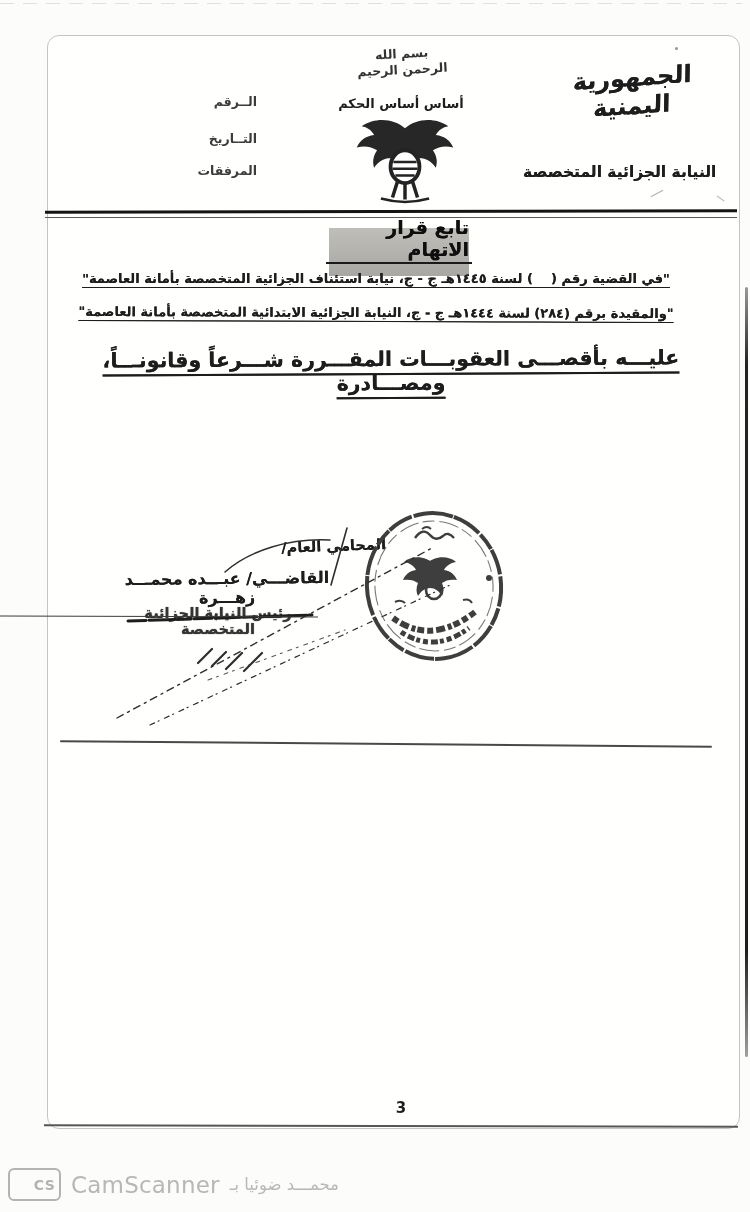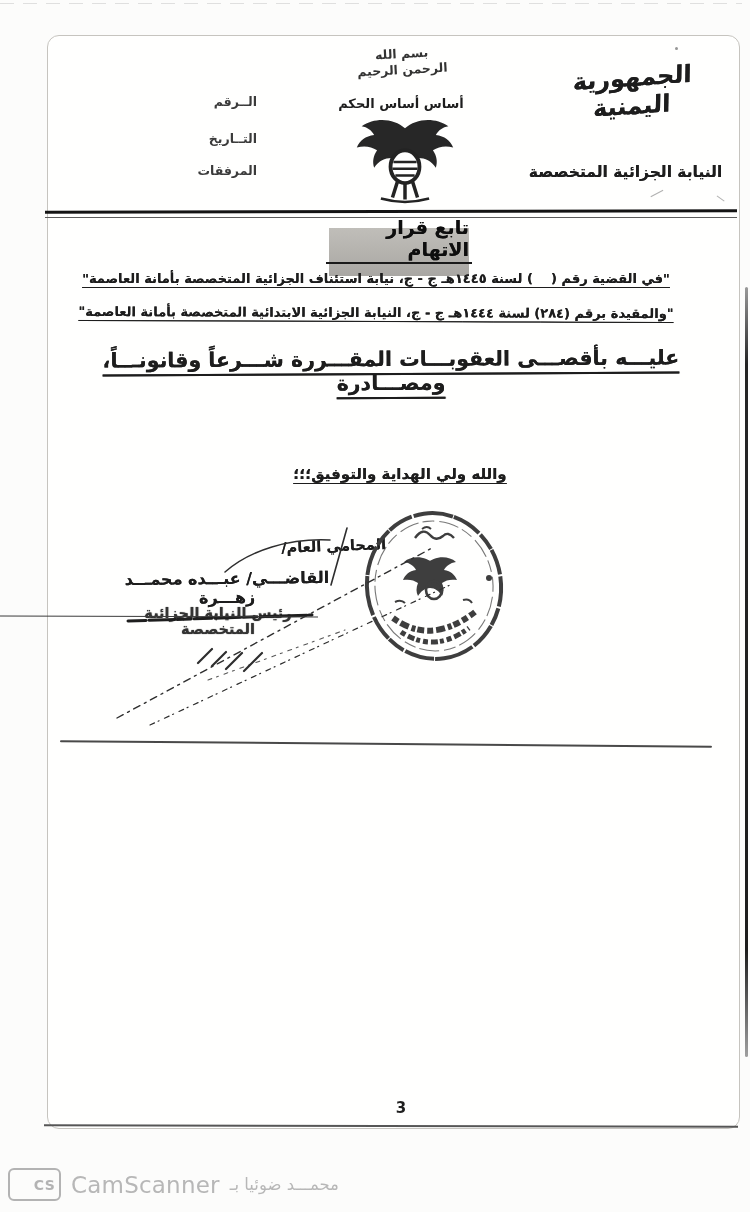--- a/index.html
+++ b/index.html
@@ -27,21 +27,21 @@
     background:linear-gradient(180deg,#9a9a9a,#232323 10%,#1c1c1c 86%,#a0a0a0);}
   .scan-dot{left:675px;top:47px;width:3px;height:3px;border-radius:50%;background:#6a6a6a;opacity:.7;}
   .scan-mark-1{left:650px;top:193px;width:14px;height:1.4px;background:#8f8f8f;transform:rotate(-28deg);opacity:.7;}
   .scan-mark-2{left:716px;top:198px;width:9px;height:1.3px;background:#909090;transform:rotate(35deg);opacity:.7;}
   .scan-hairline{left:0;top:616px;width:318px;height:1.3px;background:#3c3c3c;transform:rotate(.15deg);}
 
   
   .h-republic{left:533px;top:64px;width:198px;text-align:center;font-size:24px;font-weight:700;
     letter-spacing:-1px;transform:rotate(-4deg) skewX(-5deg);}
   .h-org{left:550px;top:124px;width:152px;text-align:center;font-size:26px;font-weight:700;letter-spacing:1px;}
-  .h-suborg{left:523px;top:163px;width:205px;text-align:center;font-size:15.5px;font-weight:700;}
+  .h-suborg{left:523px;top:163px;width:205px;text-align:left;font-size:15.5px;font-weight:700;}
   .h-bismillah{left:352px;top:46px;width:100px;text-align:center;font-size:12.5px;font-weight:700;
     line-height:1.25;transform:rotate(-3deg);opacity:.9;}
   .h-motto{left:325px;top:96px;width:152px;text-align:center;font-size:13px;font-weight:700;}
   .h-field{width:72px;text-align:right;font-size:12.5px;font-weight:600;color:#3b3b3b;letter-spacing:.5px;}
   .h-field.num{left:185px;top:94px;}
   .h-field.date{left:185px;top:131px;}
   .h-field.att{left:185px;top:163px;}
   .emblem{left:352px;top:114px;width:106px;height:90px;}
 
   .rule1{left:45px;top:210px;width:692px;height:2.6px;background:#141414;transform:rotate(-.12deg);}
@@ -120,21 +120,20 @@
   <div class="abs rule2"></div>
 
   <div class="abs title-banner rtl fuzzy">تابع قرار الاتهام</div>
   <div class="abs title-underline"></div>
 
   <div class="abs case-line a rtl u fuzzy">"في القضية رقم (&nbsp;&nbsp;&nbsp;&nbsp;) لسنة ١٤٤٥هـ ج - ج، نيابة استئناف الجزائية المتخصصة بأمانة العاصمة"</div>
   <div class="abs case-line b rtl u fuzzy">"والمقيدة برقم (٢٨٤) لسنة ١٤٤٤هـ ج - ج، النيابة الجزائية الابتدائية المتخصصة بأمانة العاصمة"</div>
 
   <div class="abs body-1 rtl u-heavy fuzzy">عليـــه بأقصـــى العقوبـــات المقـــررة شـــرعاً وقانونـــاً، ومصـــادرة</div>
 
-  <div class="abs closing rtl u fuzzy">والله ولي الهداية والتوفيق؛؛؛</div>
 
   <div class="abs sig-title rtl fuzzy">المحامي العام/</div>
   <div class="abs sig-name rtl fuzzy">القاضـــي/ عبـــده محمـــد زهـــرة</div>
   <div class="abs sig-role rtl fuzzy">رئيس النيابة الجزائية المتخصصة</div>
 
   <svg class="abs stamp" viewBox="0 0 150 160">
     <g stroke="#3e3e3e" fill="none">
       <ellipse cx="75" cy="80" rx="67" ry="73" stroke-width="4" stroke-dasharray="30 2 18 1 26 2 40 1" transform="rotate(-8 75 80)"></ellipse>
       <ellipse cx="75" cy="80" rx="59" ry="65" stroke-width="1.1" stroke-dasharray="12 5 20 4" transform="rotate(-6 75 80)" opacity=".7"></ellipse>
       <path d="M56 32 q8 -11 15 -3 q6 7 13 1 q5 -5 11 2" stroke-width="2.4"></path>

